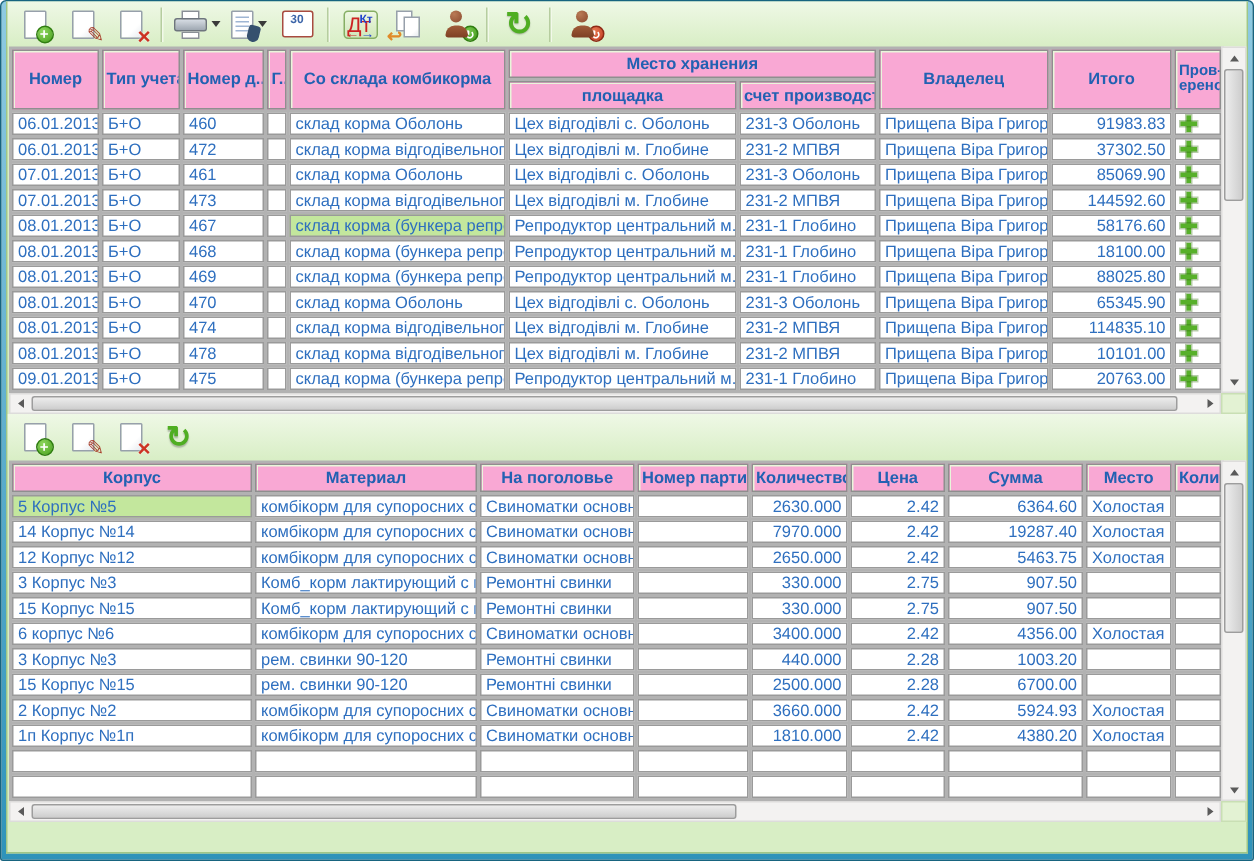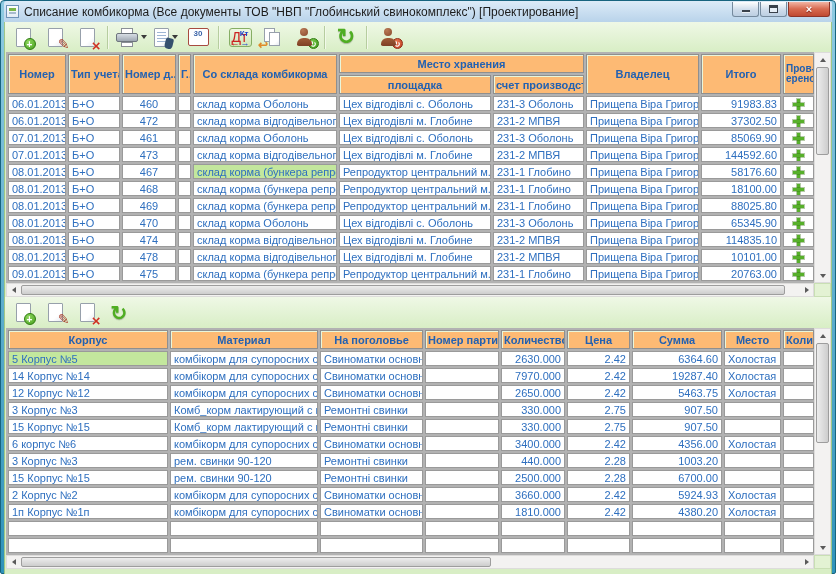--- a/index.html
+++ b/index.html
@@ -94,29 +94,29 @@
   .ic-refresh{font-size:22px;font-weight:bold;color:#4fae22;line-height:22px;
     text-shadow:0 1px 1px rgba(0,0,0,.25)}
   .ic-refresh::before{content:"↻"}
   .ic-refresh.small{font-size:20px}
 
   
   .gridwrap{position:relative;margin-left:1px}
   .gridwrap.g1{height:245px}
   .gridwrap.g2{height:241px}
   table.grid{border-collapse:separate;border-spacing:2px;table-layout:fixed;width:810px;background:#b2b2b2}
-  table.grid th{background:#fdba74;color:#2261b2;font-weight:bold;font-size:11px;
+  table.grid th{background:#f9a8d4;color:#2261b2;font-weight:bold;font-size:11px;
     border:1px solid #8f8f8f;height:19px;padding:0 2px;overflow:hidden;white-space:nowrap;
     text-align:center;box-shadow:inset 1px 1px 0 #e9f6db}
   table.grid th.hdr-wrap{white-space:normal;line-height:10px;font-size:10px}
   table.grid td{background:#fff;color:#2e6fbf;font-size:11px;border:1px solid #9a9a9a;
     height:15px;line-height:12px;padding:0 3px;overflow:hidden;white-space:nowrap}
   table.grid td.sel{background:#c3e79d}
   .c-total,.c-qty,.c-price,.c-sum{text-align:right}
-  .c-num,.c-checked{text-align:center}
+  .c-num,.c-checked{text-align:left}
   .plus{display:inline-block;position:relative;width:11px;height:11px;vertical-align:middle}
   .plus::before{content:"";position:absolute;left:4px;top:0;width:3px;height:11px;background:#57b02a;
     box-shadow:0 0 0 1px rgba(45,110,10,.35)}
   .plus::after{content:"";position:absolute;left:0;top:4px;width:11px;height:3px;background:#57b02a;
     box-shadow:0 0 0 1px rgba(45,110,10,.35)}
 
   
   .vscroll{position:absolute;top:0;right:0;bottom:14px;width:17px;background:#f3f2f1;border:1px solid #dddcdb}
   .hscroll{position:absolute;left:0;right:17px;bottom:0;height:14px;background:#f3f2f1;border:1px solid #dddcdb}
   .sb-btn{position:absolute;display:flex;align-items:center;justify-content:center}
@@ -138,35 +138,20 @@
   .g1 .sb-thumb-v{top:14px;height:88px}
   .g2 .sb-thumb-v{top:14px;height:100px}
   .g1 .sb-thumb-h{left:14px;right:28px}
   .g2 .sb-thumb-h{left:14px;width:470px}
   .corner{position:absolute;right:0;bottom:0;width:17px;height:14px;background:#e3f2d3;border:1px solid #c9dfb4}
 </style>
 </head>
 <body>
 
 <div class="window">
-  <div class="titlebar">
-    <span class="app-ic"></span>
-    <span class="title">Списание комбикорма (Все документы ТОВ "НВП "Глобинський свинокомплекс")  [Проектирование]</span>
-    <span class="winbtns">
-      <span class="wbtn min">
-          <span class="glyph-min"></span>
-        </span>
-      <span class="wbtn max">
-          <span class="glyph-max"></span>
-        </span>
-      <span class="wbtn close">
-          <span class="glyph-close"></span>
-        </span>
-    </span>
-  </div>
 
   <div class="client">
 
     <div class="toolbar t1">
       <div class="tb-btn">
         <span class="pg">
             <span class="bdg bdg-green"></span>
           </span>
       </div>
       <div class="tb-btn">

